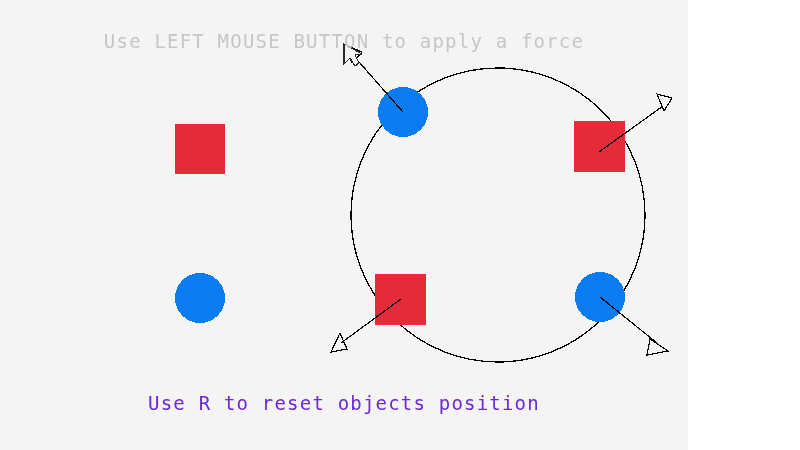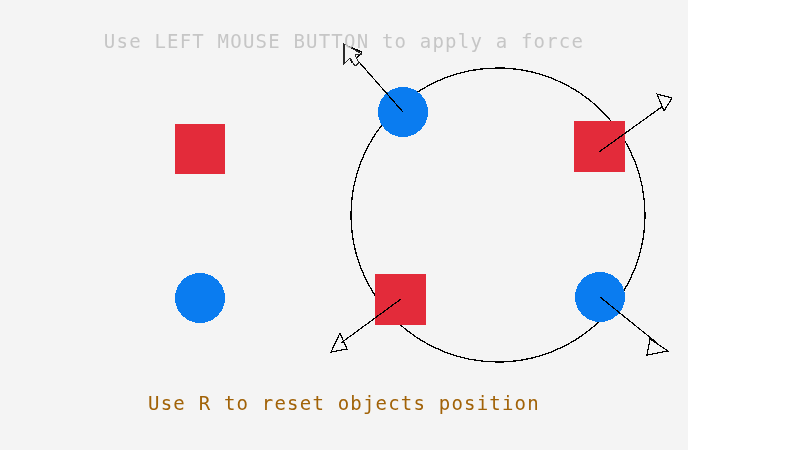--- a/index.html
+++ b/index.html
@@ -90,15 +90,15 @@
     </g>
 
     <g>
       <polygon points="344,44 344,64 350,58 355,66 359,63 355,55 362,54" fill="#f4f4f4" stroke="#2a2a2a" stroke-width="1.1" stroke-linejoin="miter"></polygon>
     </g>
 
   </svg>
 
   <div class="hud-text" id="hint-top" style="color: rgb(198, 198, 198);">Use LEFT MOUSE BUTTON to apply a force</div>
 
-  <div class="hud-text" id="hint-bottom" style="color: #a16207;">Use R to reset objects position</div>
+  <div class="hud-text" id="hint-bottom" style="color: #6d28d9;">Use R to reset objects position</div>
 
 </div>
 
 </body></html>

